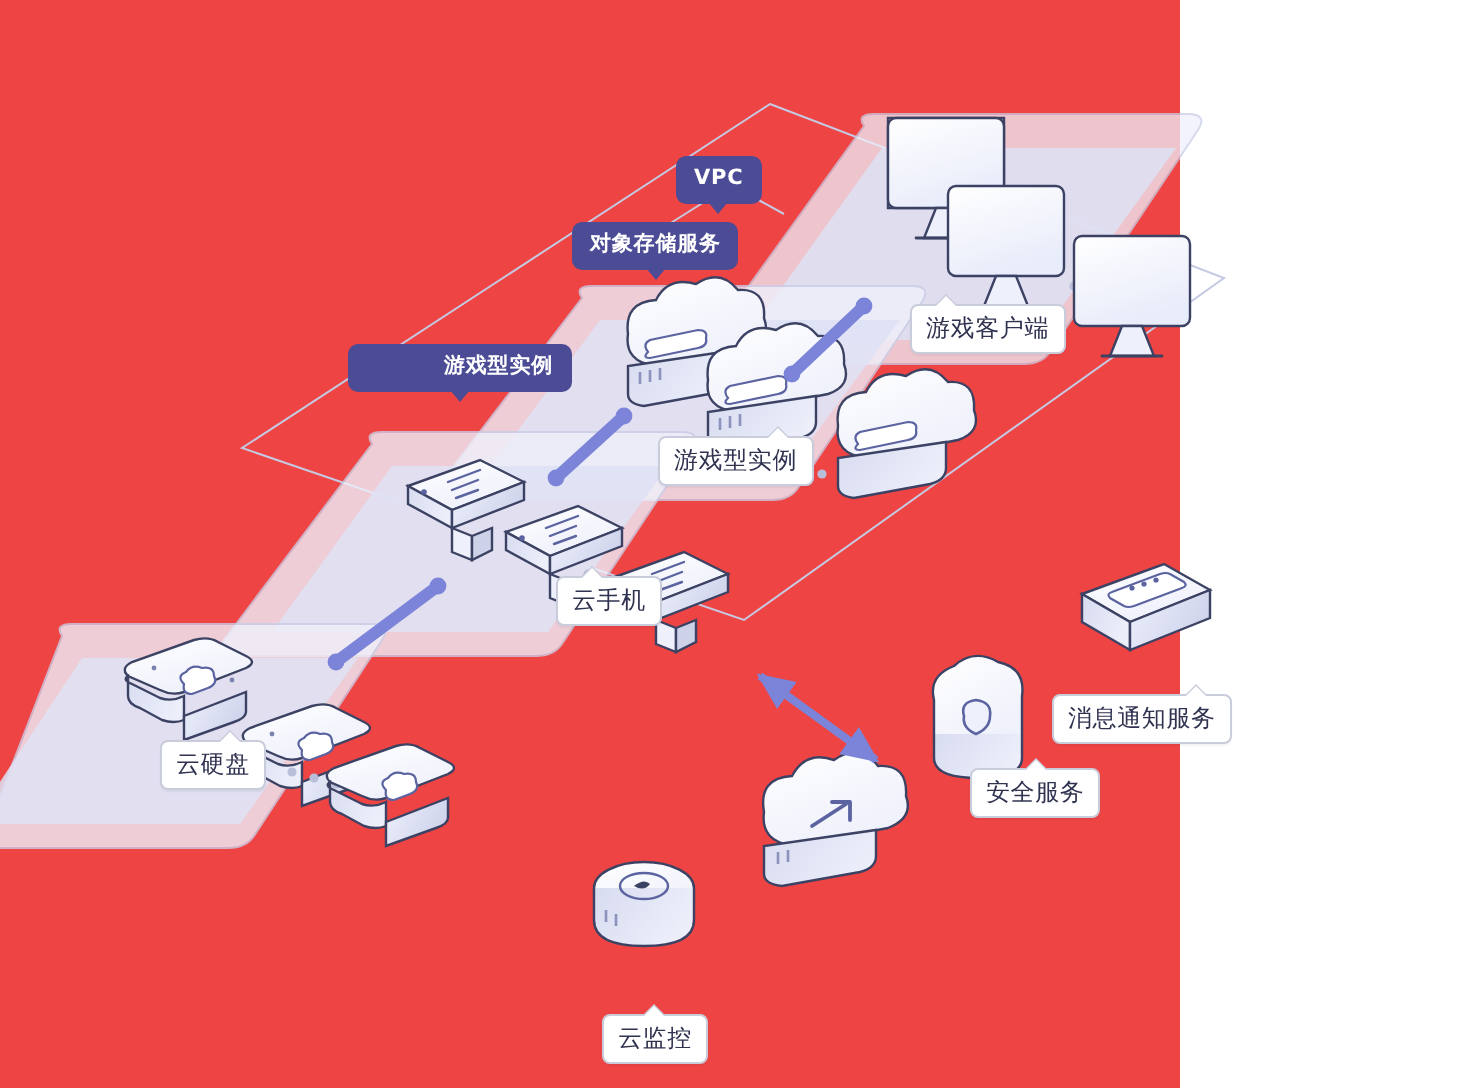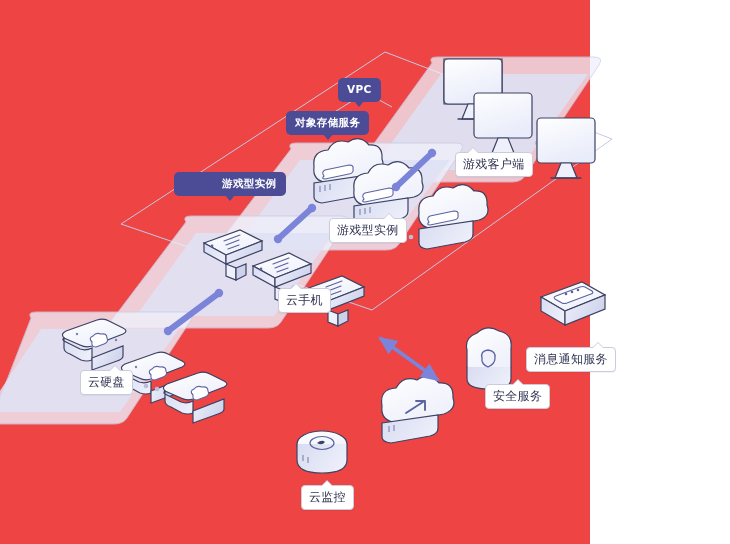--- a/index.html
+++ b/index.html
@@ -304,21 +304,21 @@
     <span class="nub l"></span>
     <span>云手机</span>
   </div>
 
   <div class="callout" style="left:80px;top:370px;">
     <span class="nub r"></span>
     <span>云硬盘</span>
   </div>
 
 
-  <div class="callout" style="left:301px;top:485px;">
+  <div class="callout" style="left:301px;top:507px;">
     <span class="nub c"></span>
     <span>云监控</span>
   </div>
 
   <div class="callout" style="left:457px;top:384px;margin-left:28px;">
     <span class="nub c"></span>
     <span>安全服务</span>
   </div>
 
   <div class="callout" style="left:526px;top:347px;">

